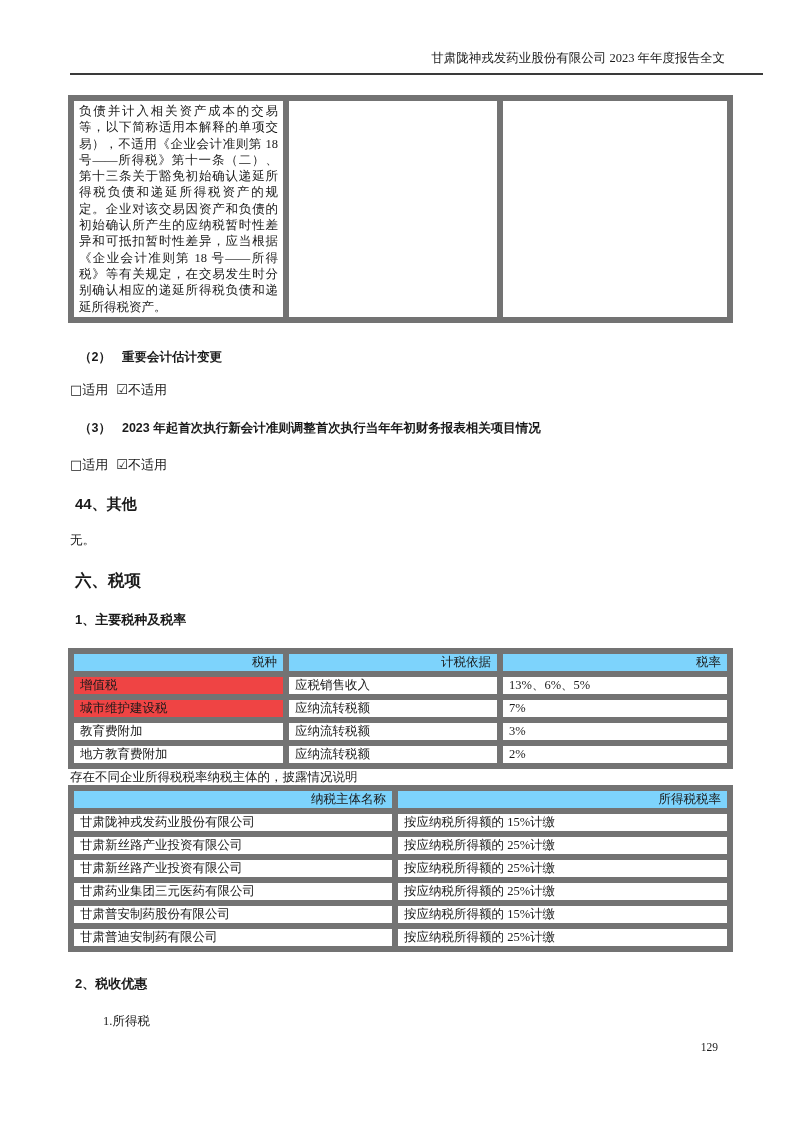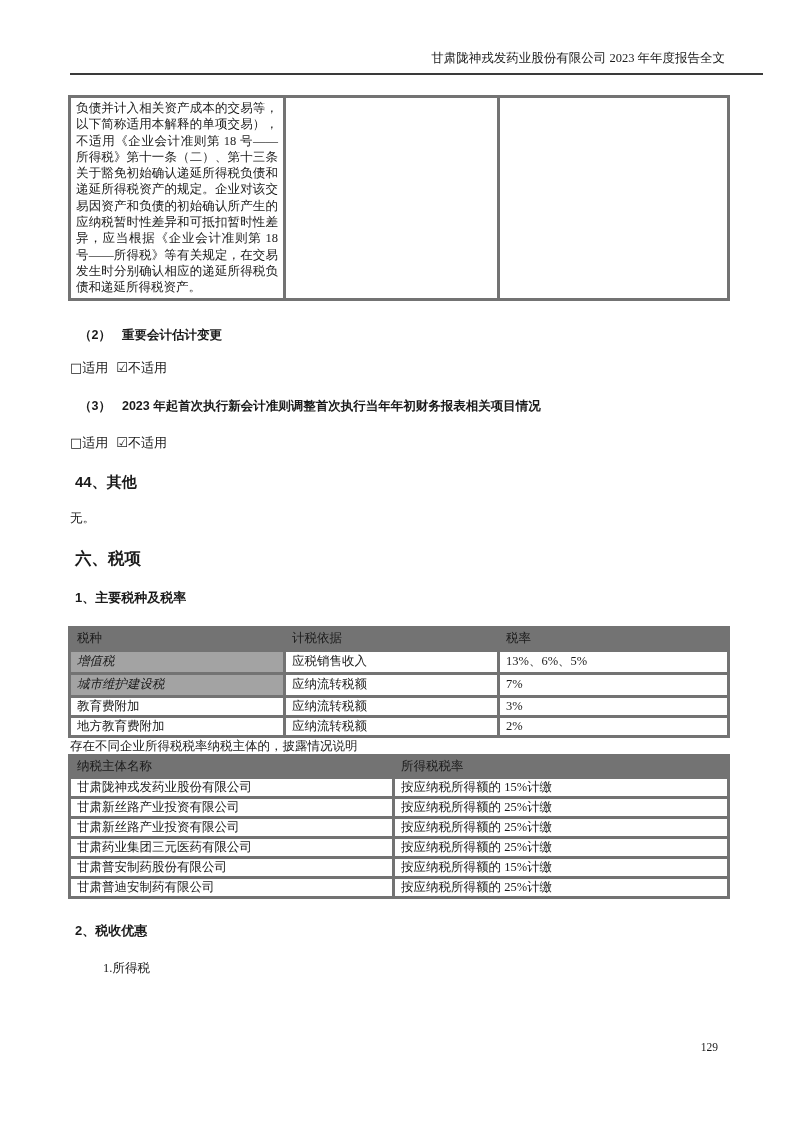--- a/index.html
+++ b/index.html
@@ -13,28 +13,28 @@
 
   
   .hdr{padding:50px 68px 0 68px;text-align:right;font-size:12.5px;line-height:17px;}
   .hdr-rule{height:2px;background:#3a3a3a;margin:6px 30px 0 70px;}
 
   
   .content{margin-left:68px;width:659px;}
 
   
   table{border-collapse:collapse;table-layout:fixed;width:659px;font-size:12.5px;}
-  td,th{border:3px solid #737373;padding:0 6px;font-weight:normal;vertical-align:middle;
+  td,th{border:6px solid #737373;padding:0 6px;font-weight:normal;vertical-align:middle;
         overflow:hidden;box-sizing:border-box;}
   .cont-table{margin-top:20px;}
   .cont-table td{vertical-align:top;padding:2px 5px;line-height:16.3px;text-align:justify;}
   .c1{width:215px;} .c2{width:214px;} .c3{width:230px;}
 
-  .gray{background:#a3a3a3;font-style:italic;}
-  th{background:#737373;text-align:left;}
+  .gray{background:#ef4444;}
+  th{background:#7dd3fc;text-align:right;}
 
   .tax-table{margin-top:19px;}
   .tax-table tr.h{height:23px;}
   .tax-table tr.r-tall{height:23px;}
   .tax-table tr.r-short{height:17px;}
   .tax-table td{text-align:left;}
 
   .note-line{margin:0 0 0 70px;font-size:12.5px;line-height:16px;}
 
   .ent-table tr.h{height:22px;}

